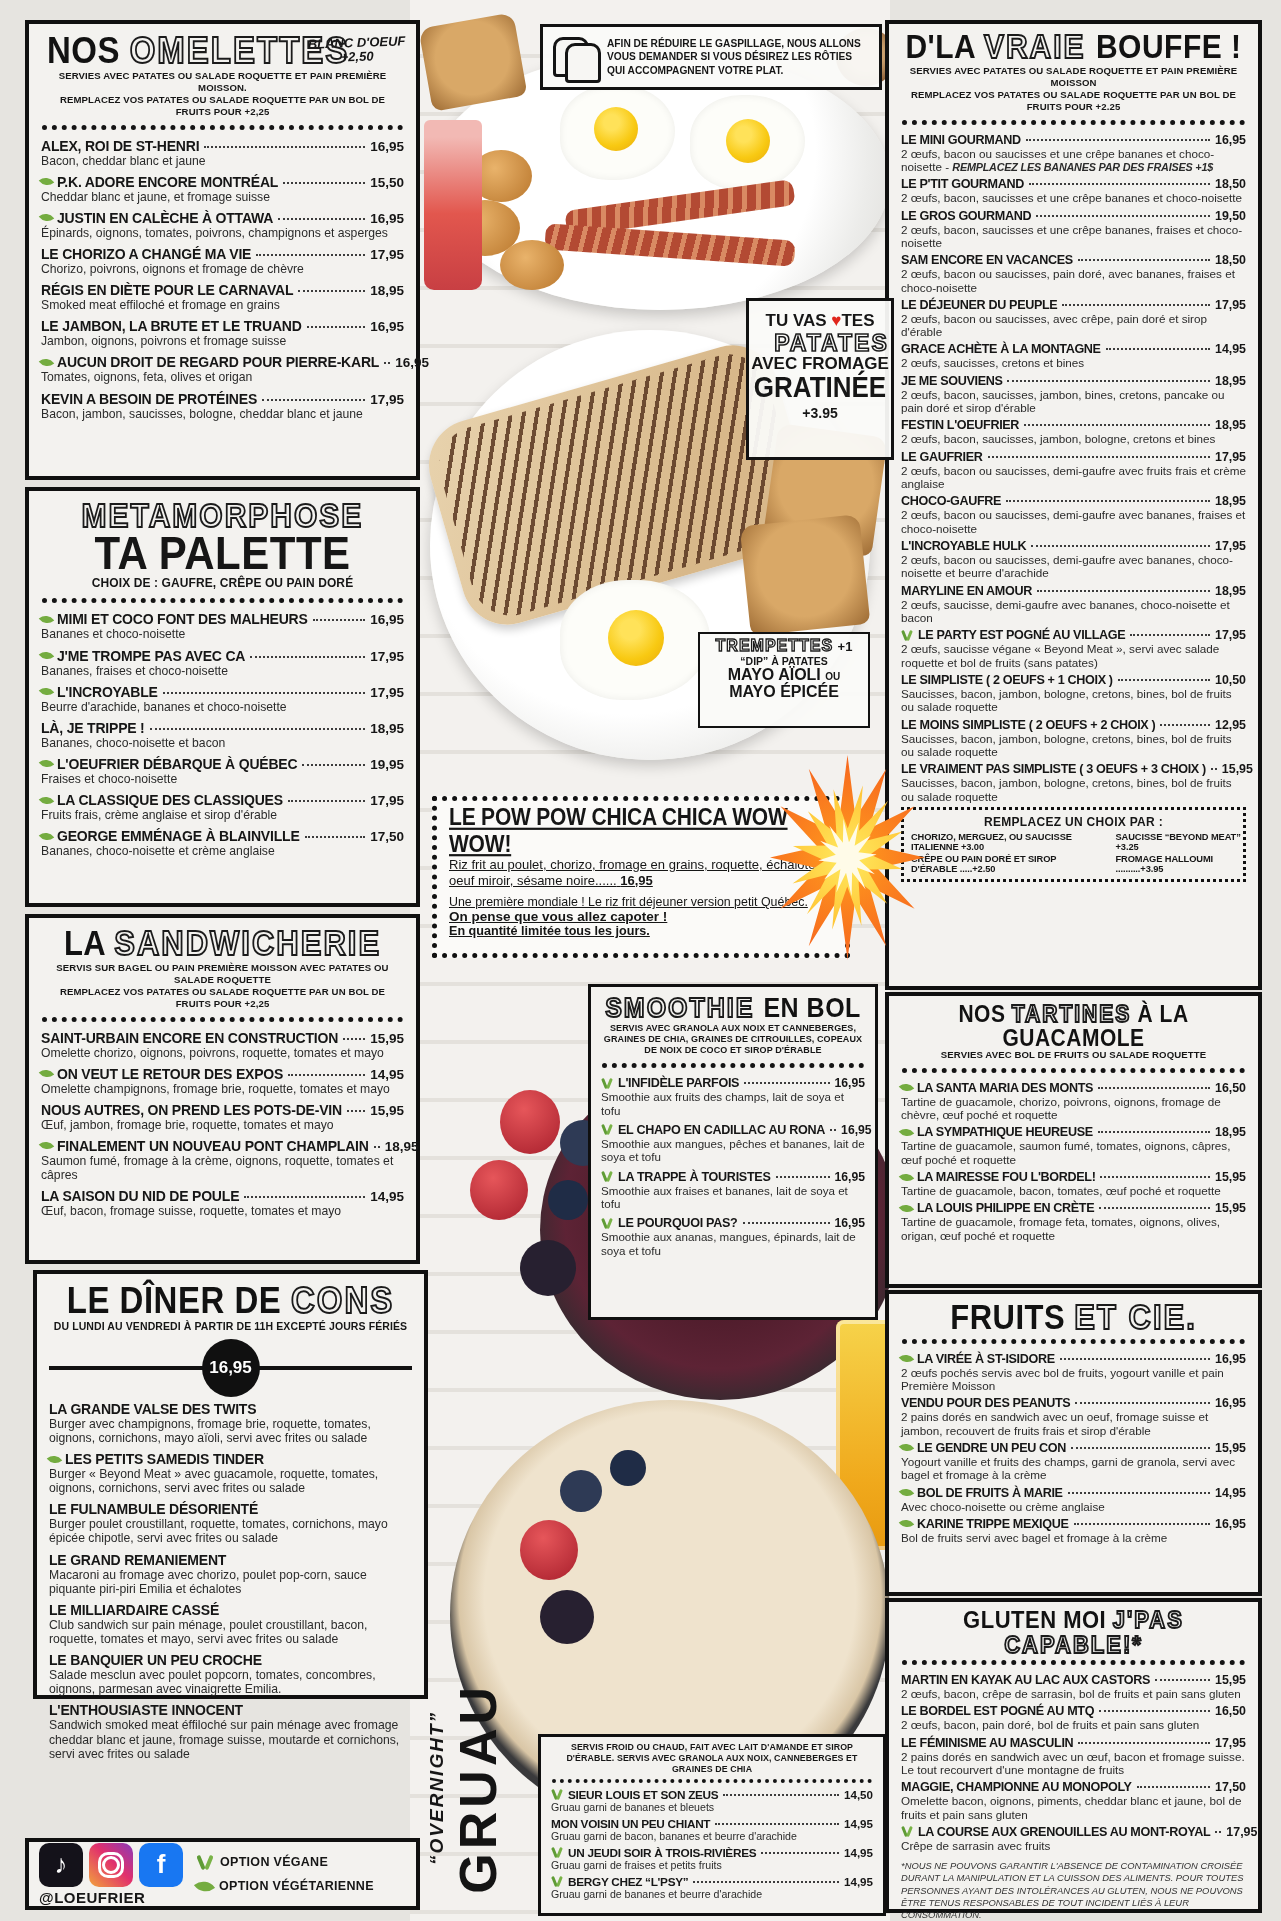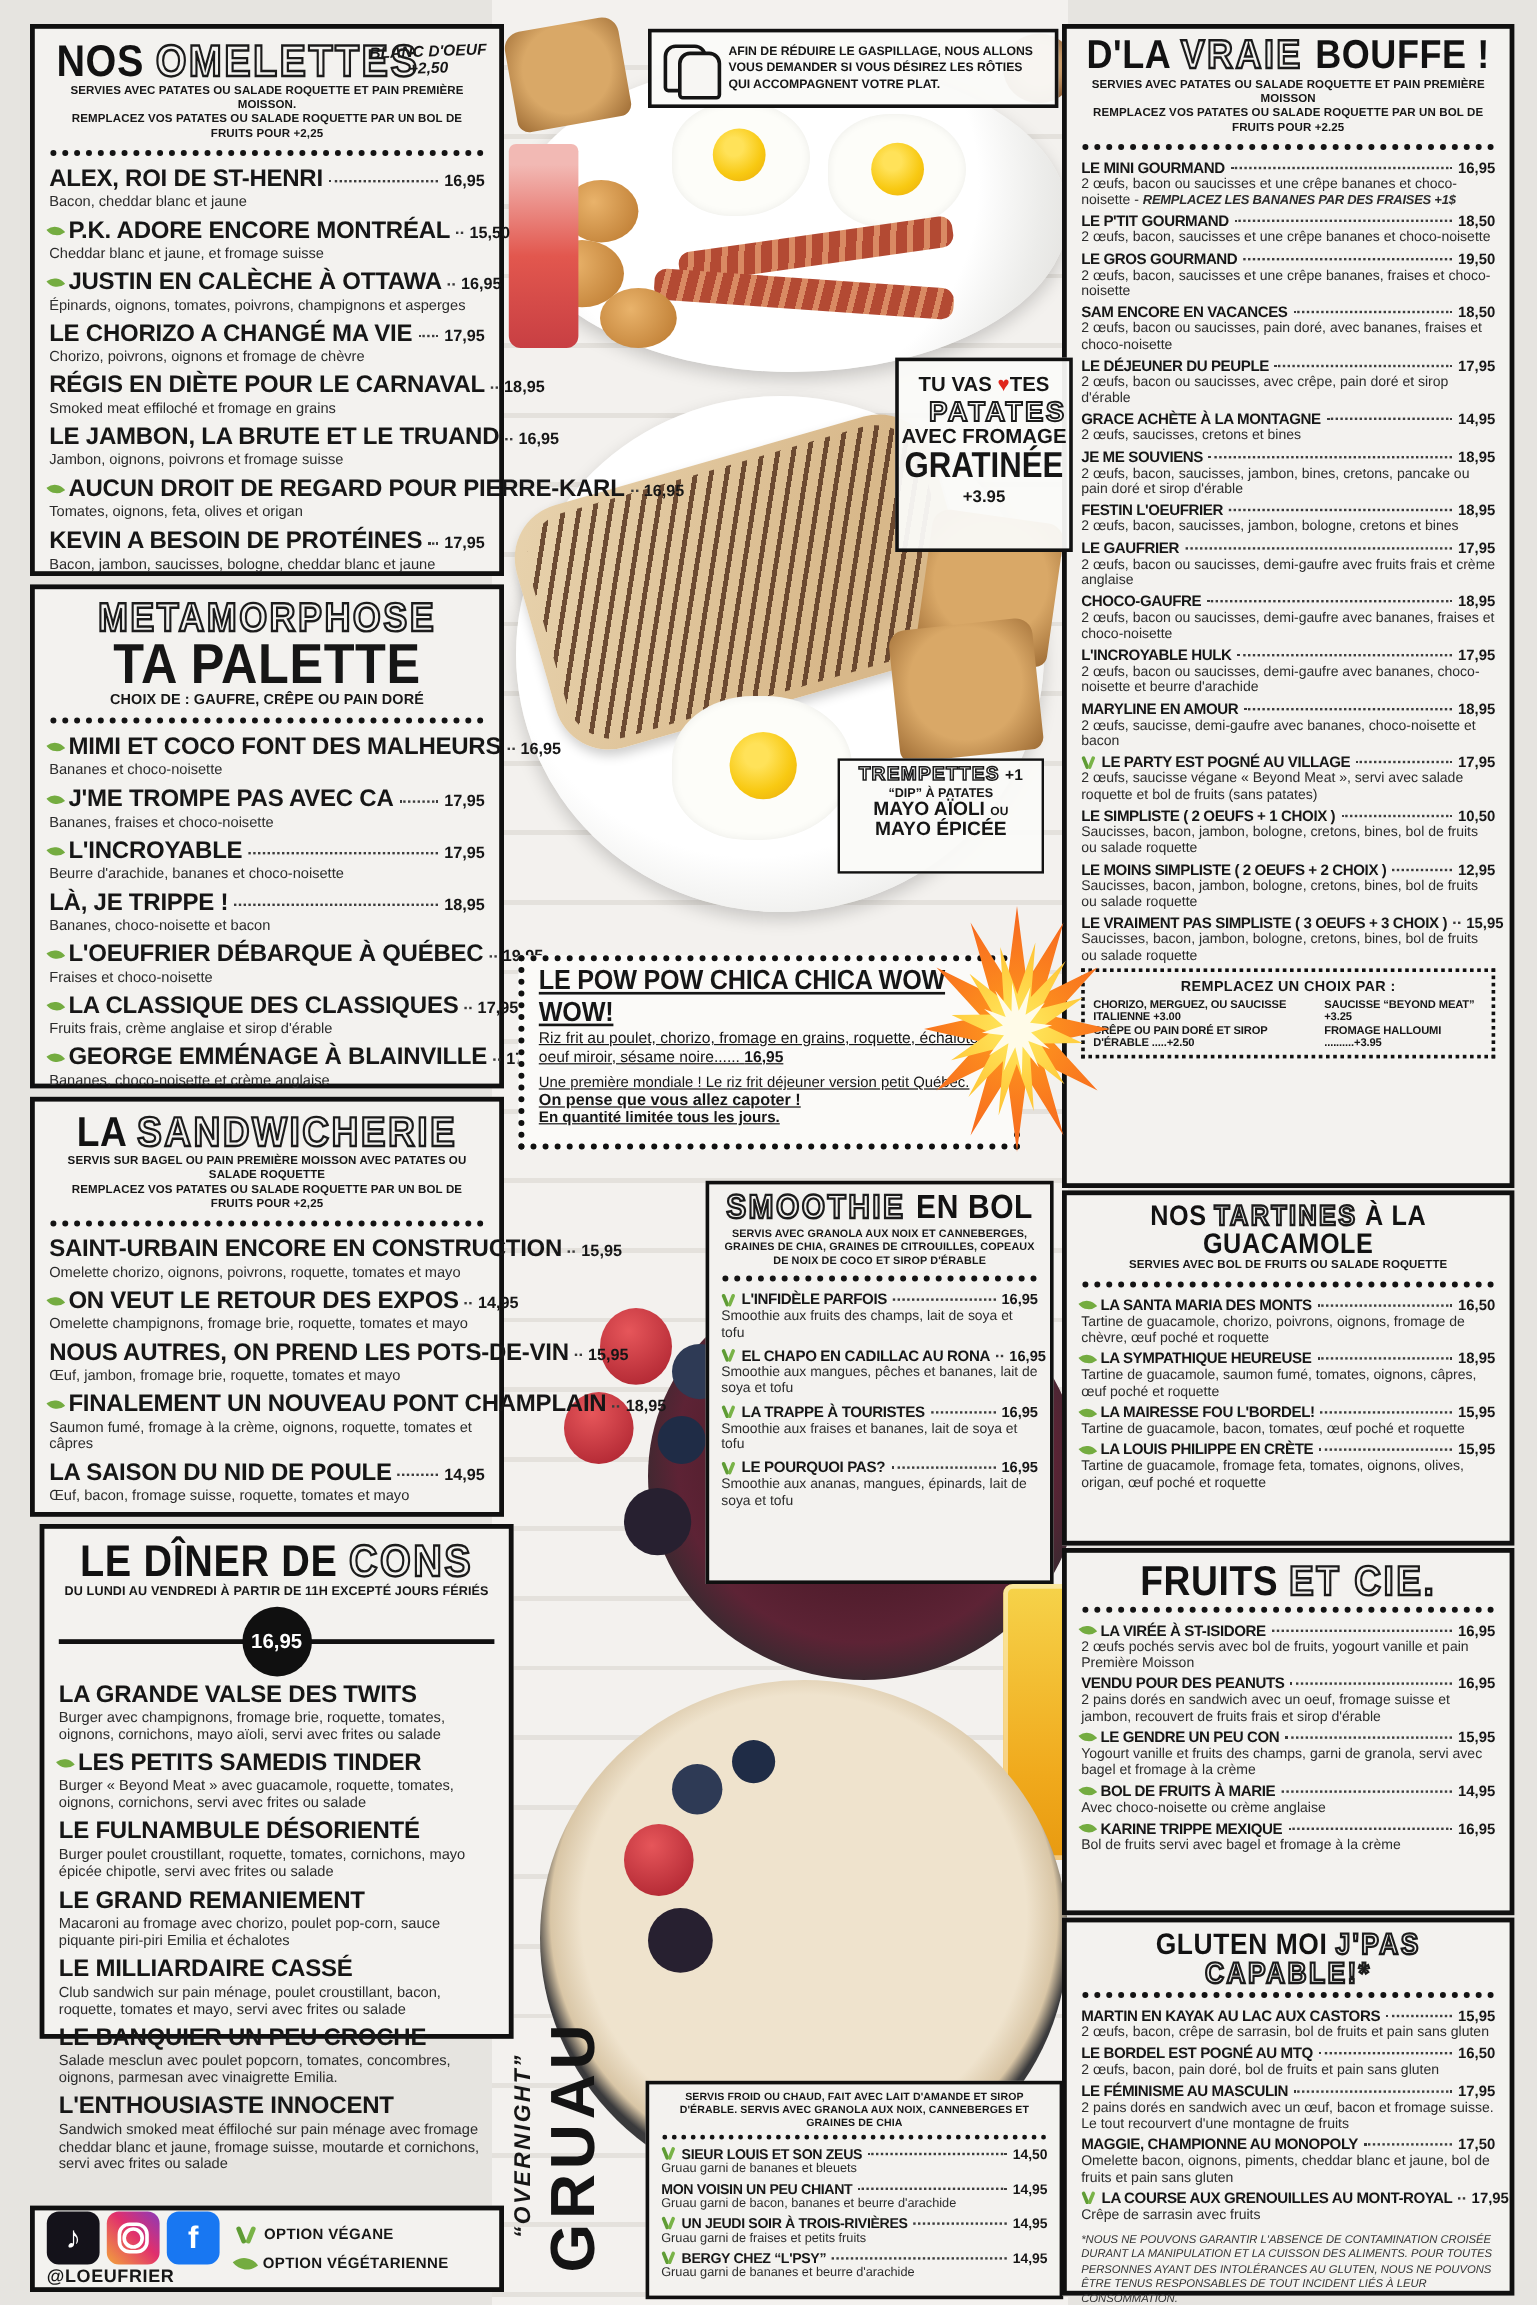--- a/index.html
+++ b/index.html
@@ -37,39 +37,39 @@
   .dots{flex:1;border-bottom:2px dotted #3c3c3c;transform:translateY(-3px);min-width:6px;}
   .p{font-weight:800;}
   .d{color:#2b2b2b;}
   .note{font-weight:800;font-style:italic;letter-spacing:-.2px;}
   .ic-veg{display:inline-block;width:11px;height:11px;background:#74ac40;border-radius:0 95% 0 95%;transform:rotate(-38deg);flex:0 0 auto;align-self:center;}
   .ic-vegan{display:inline-block;position:relative;width:12px;height:11px;flex:0 0 auto;align-self:center;}
   .ic-vegan::before,.ic-vegan::after{content:"";position:absolute;top:0;width:3px;height:11px;background:#5f9c35;border-radius:2px;}
   .ic-vegan::before{left:2px;transform:rotate(-22deg);}
   .ic-vegan::after{right:2px;transform:rotate(22deg);background:#79b347;}
   
-  .lc .t{font-size:20px;}
+  .lc .t{font-size:14px;}
   .lc .p{font-size:13.5px;}
   .lc .d{font-size:12.2px;line-height:1.16;}
   
   .rc{padding:6px 12px;}
   .rc .t{font-size:12.6px;letter-spacing:-.35px;}
   .rc .p{font-size:12.4px;}
   .rc .d{font-size:11.7px;line-height:1.14;}
   .rc .item{margin-bottom:4px;}
   .rc .note{font-size:10.8px;}
   
   #blanc-oeuf{position:absolute;right:10px;top:12px;text-align:center;font-weight:900;font-style:italic;font-size:13px;line-height:1.1;transform:rotate(-2deg);}
   #diner-badge-wrap{position:relative;height:58px;margin:6px 0 4px;}
   #diner-badge-wrap::before{content:"";position:absolute;left:0;right:0;top:27px;height:4px;background:#111;}
   #diner-badge{position:absolute;left:50%;top:0;transform:translateX(-50%);width:58px;height:58px;border-radius:50%;background:#101010;color:#fff;
      display:flex;align-items:center;justify-content:center;font-weight:800;font-size:17px;}
   #replace-box{border:3px dotted #111;padding:5px 7px;margin-top:4px;}
   #replace-title{text-align:center;font-weight:900;font-size:12px;letter-spacing:.3px;}
-  #replace-grid{display:grid;grid-template-columns:58% 42%;gap:2px 4px;margin-top:3px;}
+  #replace-grid{display:grid;grid-template-columns:58% 42%;gap:2px 16px;margin-top:3px;}
   #replace-grid span{font-weight:800;font-size:9.3px;letter-spacing:-.1px;}
   #gluten-disclaimer{font-style:italic;font-size:9.4px;line-height:1.3;margin-top:8px;color:#333;}
   
   .badge{position:absolute;z-index:6;background:rgba(250,250,248,.95);border:3px solid #121212;box-sizing:border-box;text-align:center;}
   #toast-note{left:540px;top:24px;width:342px;height:66px;display:flex;align-items:center;gap:8px;padding:4px 10px;text-align:left;}
   #toast-note .txt{font-weight:800;font-size:10.2px;line-height:1.3;}
   .toast-ic{position:relative;width:46px;height:44px;flex:0 0 auto;}
   .toast-ic i{position:absolute;width:30px;height:34px;background:#f7f6f3;border:3px solid #141414;border-radius:10px 10px 4px 4px;}
   .toast-ic i:nth-child(1){left:0;top:2px;}
   .toast-ic i:nth-child(2){left:12px;top:8px;}

